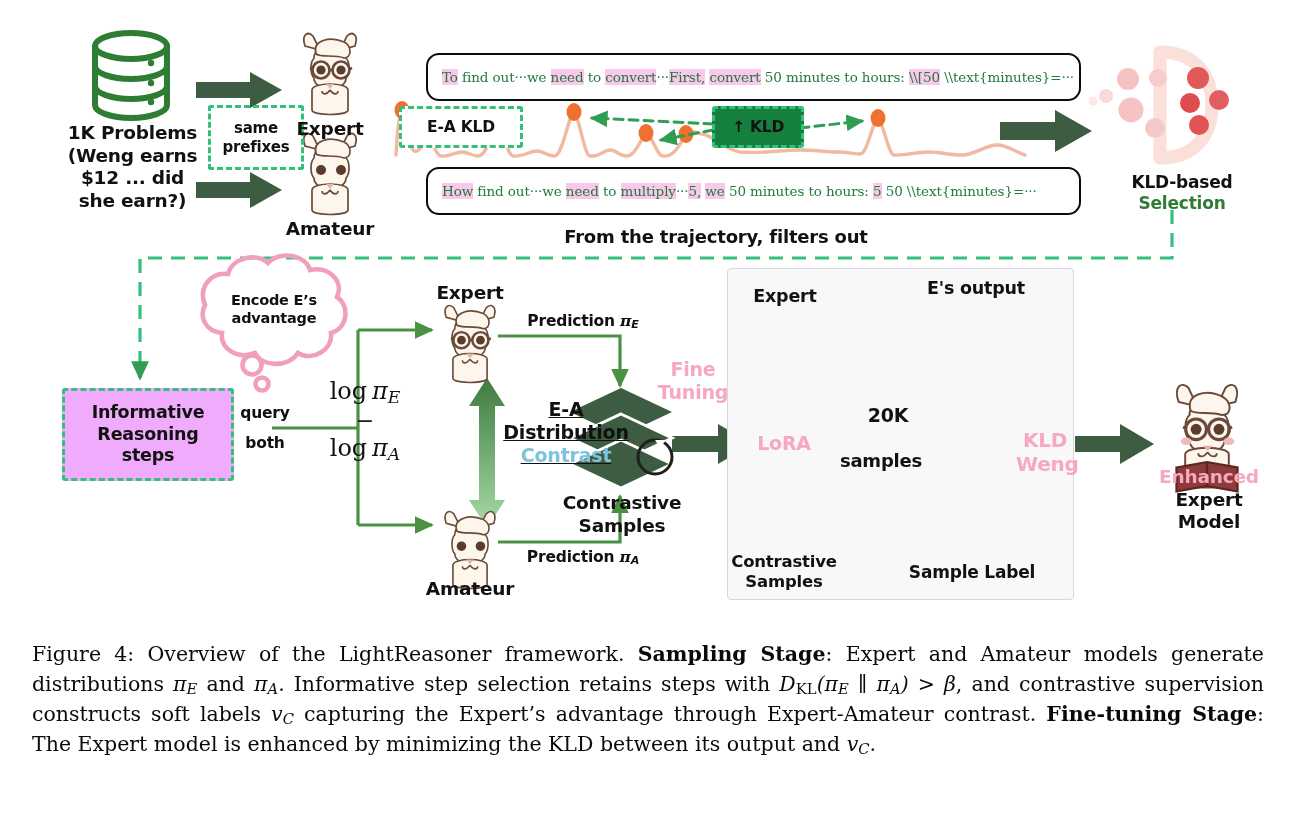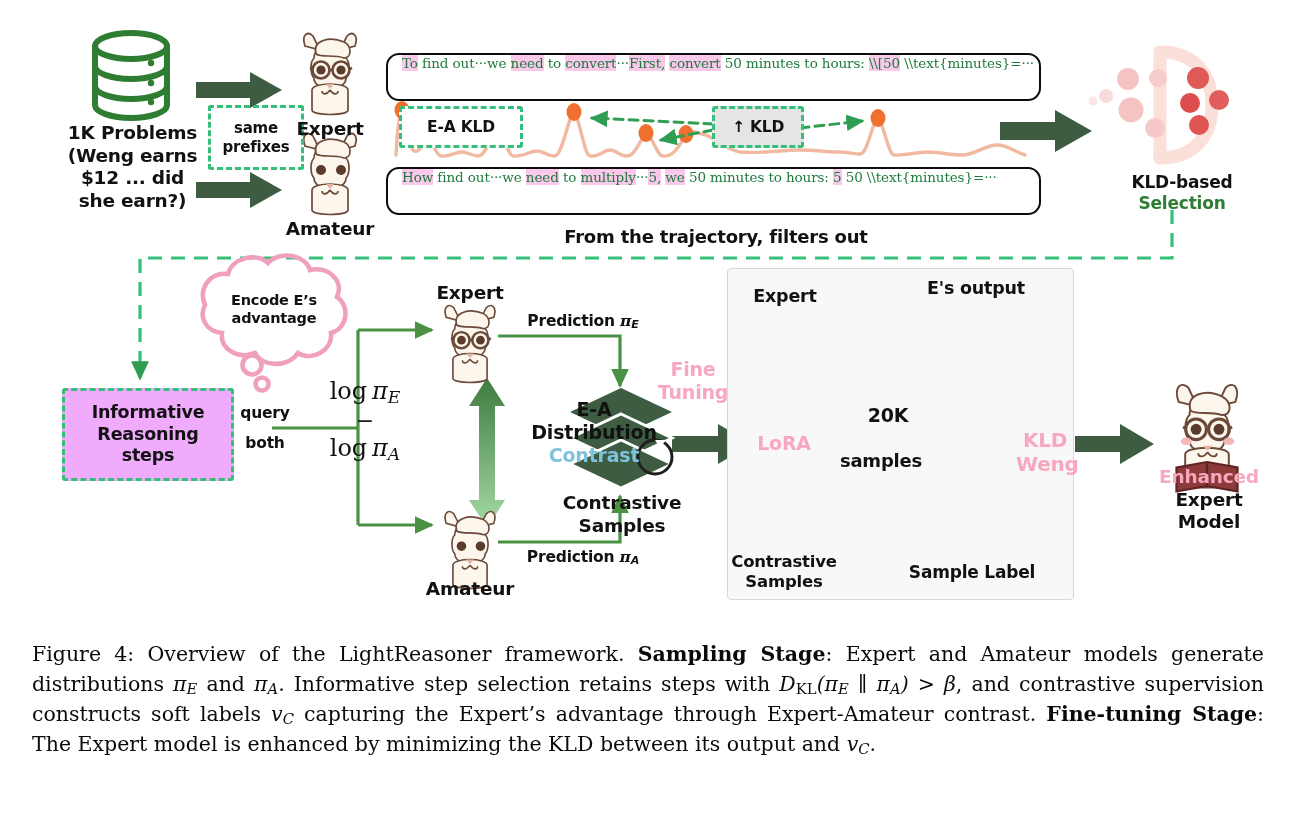--- a/index.html
+++ b/index.html
@@ -12,21 +12,21 @@
   .lbl{font-family:"DejaVu Sans",sans-serif;font-weight:bold;color:#111;
        text-align:center;line-height:1.22;letter-spacing:-0.2px;}
   .greenlbl{color:#2e7d32;}
   .pinklbl{color:#f7a8bf;}
   .bluelbl{color:#7fc2dd;}
   
   .dashbox{border:3px dashed #34c07a;border-radius:3px;box-sizing:border-box;
            display:flex;align-items:center;justify-content:center;}
   
   .textbox{border:2.5px solid #0d0d0d;border-radius:13px;box-sizing:border-box;
-           background:#fff;display:flex;align-items:flex-start;}
+           background:#fff;display:flex;align-items:center;margin-left:40px;}
   .seqtext{font-family:"DejaVu Serif",serif;font-size:13.5px;color:#1f7a3d;
            white-space:nowrap;padding-left:14px;letter-spacing:-0.1px;}
   .hl{background:#f9c8ea;}
   
   .panel{border:1.5px solid #d8d8d8;background:#f8f8f8;border-radius:4px;}
   
   .caption{position:absolute;left:32px;top:640px;width:1232px;
            font-family:"DejaVu Serif",serif;font-size:20.5px;line-height:1.46;
            color:#0a0a0a;text-align:justify;}
   .caption b{font-weight:bold;}
@@ -401,21 +401,21 @@
 </div>
 
 <div class="abs textbox" style="left:386px;top:167px;width:655px;height:48px;">
   <div class="seqtext" id="ama-seq"><span class="hl">How</span><span> find out···we </span><span class="hl">need</span><span> to </span><span class="hl">multiply</span><span>···</span><span class="hl">5,</span><span> </span><span class="hl">we</span><span> 50 minutes to hours: </span><span class="hl">5</span><span> 50 \\text{minutes}=···</span></div>
 </div>
 
 <div class="abs dashbox" style="left:399px;top:106px;width:124px;height:42px;background:#fff;">
   <span class="lbl" style="font-size:15.5px;">E-A KLD</span>
 </div>
 
-<div class="abs dashbox" style="left:712px;top:106px;width:92px;height:42px;background:#e5e5e5;">
+<div class="abs dashbox" style="left:712px;top:106px;width:92px;height:42px;background:#15803d;">
   <span class="lbl" style="font-size:15.5px;">↑ KLD</span>
 </div>
 
 <div class="abs lbl" style="left:446px;top:226px;width:540px;font-size:18px;">From the trajectory, filters out</div>
 
 <div class="abs lbl" style="left:1102px;top:172px;width:160px;font-size:17px;">
   <div>KLD-based</div>
   <div class="greenlbl">Selection</div>
 </div>
 
@@ -435,21 +435,21 @@
 <div class="abs lbl" style="left:228px;top:404px;width:74px;font-size:15.5px;">query</div>
 <div class="abs lbl" style="left:228px;top:434px;width:74px;font-size:15.5px;">both</div>
 
 <div class="abs" style="left:306px;top:378px;width:118px;text-align:center;
       font-family:'DejaVu Serif',serif;font-size:24px;line-height:1.1;">
   <div>log <span class="mi">π</span><span class="subi">E</span></div>
   <div style="font-size:22px;margin:2px 0;">−</div>
   <div>log <span class="mi">π</span><span class="subi">A</span></div>
 </div>
 
-<div class="abs lbl" style="left:512px;top:398px;width:164px;font-size:19px;">
+<div class="abs lbl" style="left:484px;top:398px;width:164px;font-size:19px;text-decoration:underline;">
   <div>E-A</div>
   <div>Distribution</div>
   <div class="bluelbl">Contrast</div>
 </div>
 
 <div class="abs lbl" style="left:414px;top:282px;width:112px;font-size:18.5px;">Expert</div>
 <div class="abs lbl" style="left:414px;top:578px;width:112px;font-size:18.5px;">Amateur</div>
 
 <div class="abs lbl" style="left:498px;top:312px;width:170px;font-size:15.5px;">Prediction&nbsp;<span class="mi">π</span><span class="subi">E</span></div>
 <div class="abs lbl" style="left:498px;top:548px;width:170px;font-size:15.5px;">Prediction&nbsp;<span class="mi">π</span><span class="subi">A</span></div>

